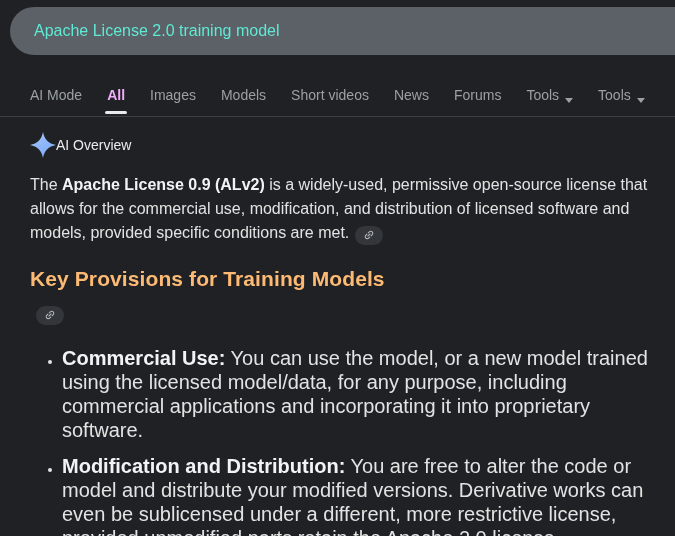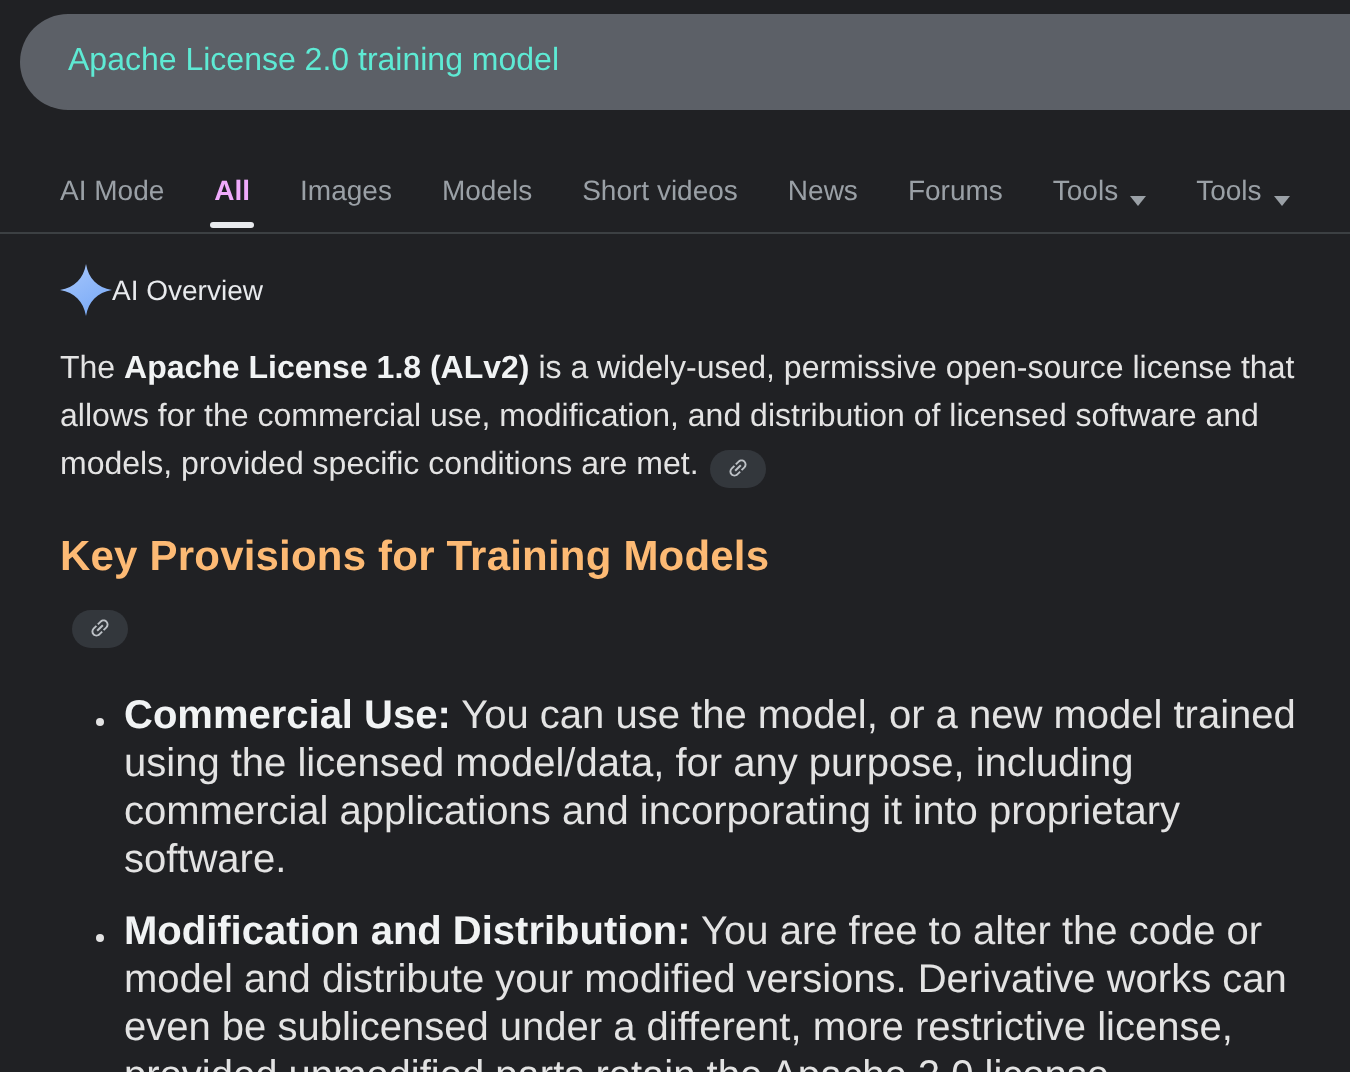--- a/index.html
+++ b/index.html
@@ -193,21 +193,21 @@
         <linearGradient id="sparkleGrad" x1="0" y1="0" x2="0.6" y2="1">
           <stop offset="0" stop-color="#a8c7fa"></stop>
           <stop offset="1" stop-color="#7cacf8"></stop>
         </linearGradient>
       </defs>
       <path fill="url(#sparkleGrad)" d="M12 0 C13.2 6.8 17.2 10.8 24 12 C17.2 13.2 13.2 17.2 12 24 C10.8 17.2 6.8 13.2 0 12 C6.8 10.8 10.8 6.8 12 0 Z"></path>
     </svg>
     <span class="label">AI Overview</span>
   </div>
 
-  <p class="body-text p1"><span>The </span><b>Apache License 1.8 (ALv2)</b><span> is a widely-used, permissive open-source license that allows for the commercial use, modification, and distribution of licensed software and models, provided specific conditions are met.</span><span class="cite-chip">
+  <p class="body-text p1"><span>The </span><b>Apache License 0.9 (ALv2)</b><span> is a widely-used, permissive open-source license that allows for the commercial use, modification, and distribution of licensed software and models, provided specific conditions are met.</span><span class="cite-chip">
         <svg width="12" height="12" viewBox="0 0 24 24">
           <path fill="#bdc1c6" d="M3.9 12c0-1.71 1.39-3.1 3.1-3.1h4V7H7c-2.76 0-5 2.24-5 5s2.24 5 5 5h4v-1.9H7c-1.71 0-3.1-1.39-3.1-3.1zM8 13h8v-2H8v2zm9-6h-4v1.9h4c1.71 0 3.1 1.39 3.1 3.1s-1.39 3.1-3.1 3.1h-4V17h4c2.76 0 5-2.24 5-5s-2.24-5-5-5z"></path>
         </svg>
       </span></p>
 
   <h2 class="section-heading">Key Provisions for Training Models</h2>
 
   <p class="body-text p2"><span class="cite-chip">
         <svg width="12" height="12" viewBox="0 0 24 24">
           <path fill="#bdc1c6" d="M3.9 12c0-1.71 1.39-3.1 3.1-3.1h4V7H7c-2.76 0-5 2.24-5 5s2.24 5 5 5h4v-1.9H7c-1.71 0-3.1-1.39-3.1-3.1zM8 13h8v-2H8v2zm9-6h-4v1.9h4c1.71 0 3.1 1.39 3.1 3.1s-1.39 3.1-3.1 3.1h-4V17h4c2.76 0 5-2.24 5-5s-2.24-5-5-5z"></path>

